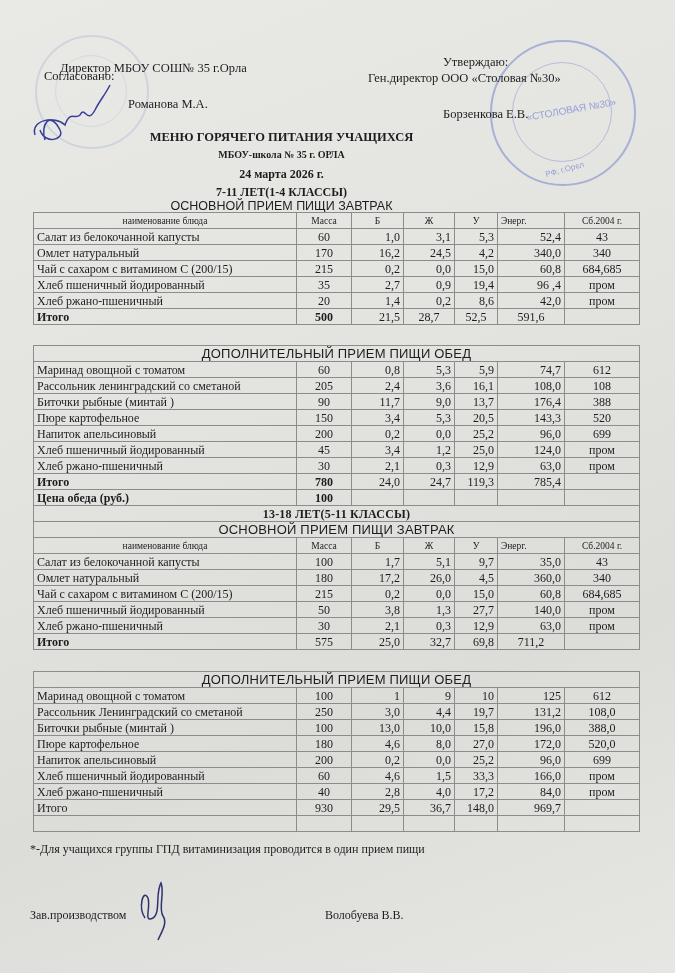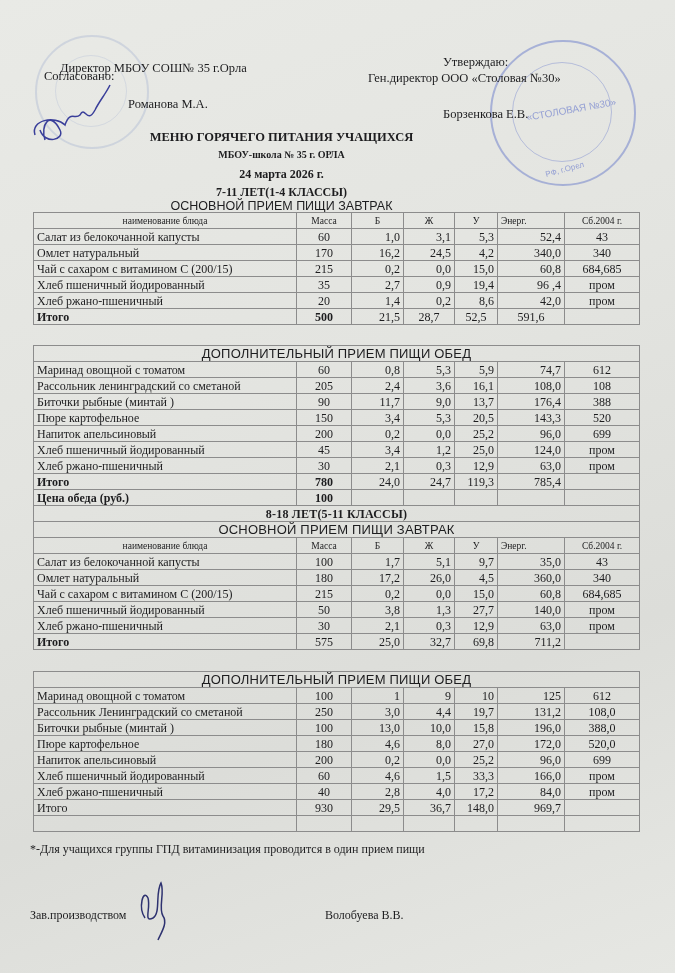--- a/index.html
+++ b/index.html
@@ -224,21 +224,21 @@
   <tr class="bold">
     <td class="c-name">Цена обеда (руб.)</td>
     <td class="c-mass">100</td>
     <td class="c-b"></td>
     <td class="c-z"></td>
     <td class="c-u"></td>
     <td class="c-e"></td>
     <td class="c-s"></td>
   </tr>
   <tr class="sec bold">
-    <td colspan="7" style="font-family:'Liberation Serif',serif;font-size:12px;">8-18 ЛЕТ(5-11 КЛАССЫ)</td>
+    <td colspan="7" style="font-family:'Liberation Serif',serif;font-size:12px;">13-18 ЛЕТ(5-11 КЛАССЫ)</td>
   </tr>
   <tr class="sec">
     <td colspan="7">ОСНОВНОЙ ПРИЕМ ПИЩИ ЗАВТРАК</td>
   </tr>
   <tr class="hrow">
     <td class="c-name">наименование блюда</td>
     <td class="c-mass">Масса</td>
     <td class="c-b">Б</td>
     <td class="c-z">Ж</td>
     <td class="c-u">У</td>
@@ -293,21 +293,21 @@
         <td class="c-s">пром</td>
       </tr>
     </tbody>
   <tbody>
       <tr class="bold">
     <td class="c-name">Итого</td>
     <td class="c-mass" style="font-weight:normal">575</td>
     <td class="c-b" style="font-weight:normal;text-align:right">25,0</td>
     <td class="c-z" style="font-weight:normal;text-align:right">32,7</td>
     <td class="c-u" style="font-weight:normal;text-align:right">69,8</td>
-    <td class="c-e" style="font-weight:normal;text-align:right">711,2</td>
+    <td class="c-e" style="font-weight:normal;">711,2</td>
     <td class="c-s"></td>
   </tr>
 </tbody>
   </table>
 
 <table class="menu" style="top:671px;">
   <tbody>
       <tr class="sec">
     <td colspan="7">ДОПОЛНИТЕЛЬНЫЙ  ПРИЕМ ПИЩИ   ОБЕД</td>
   </tr>

